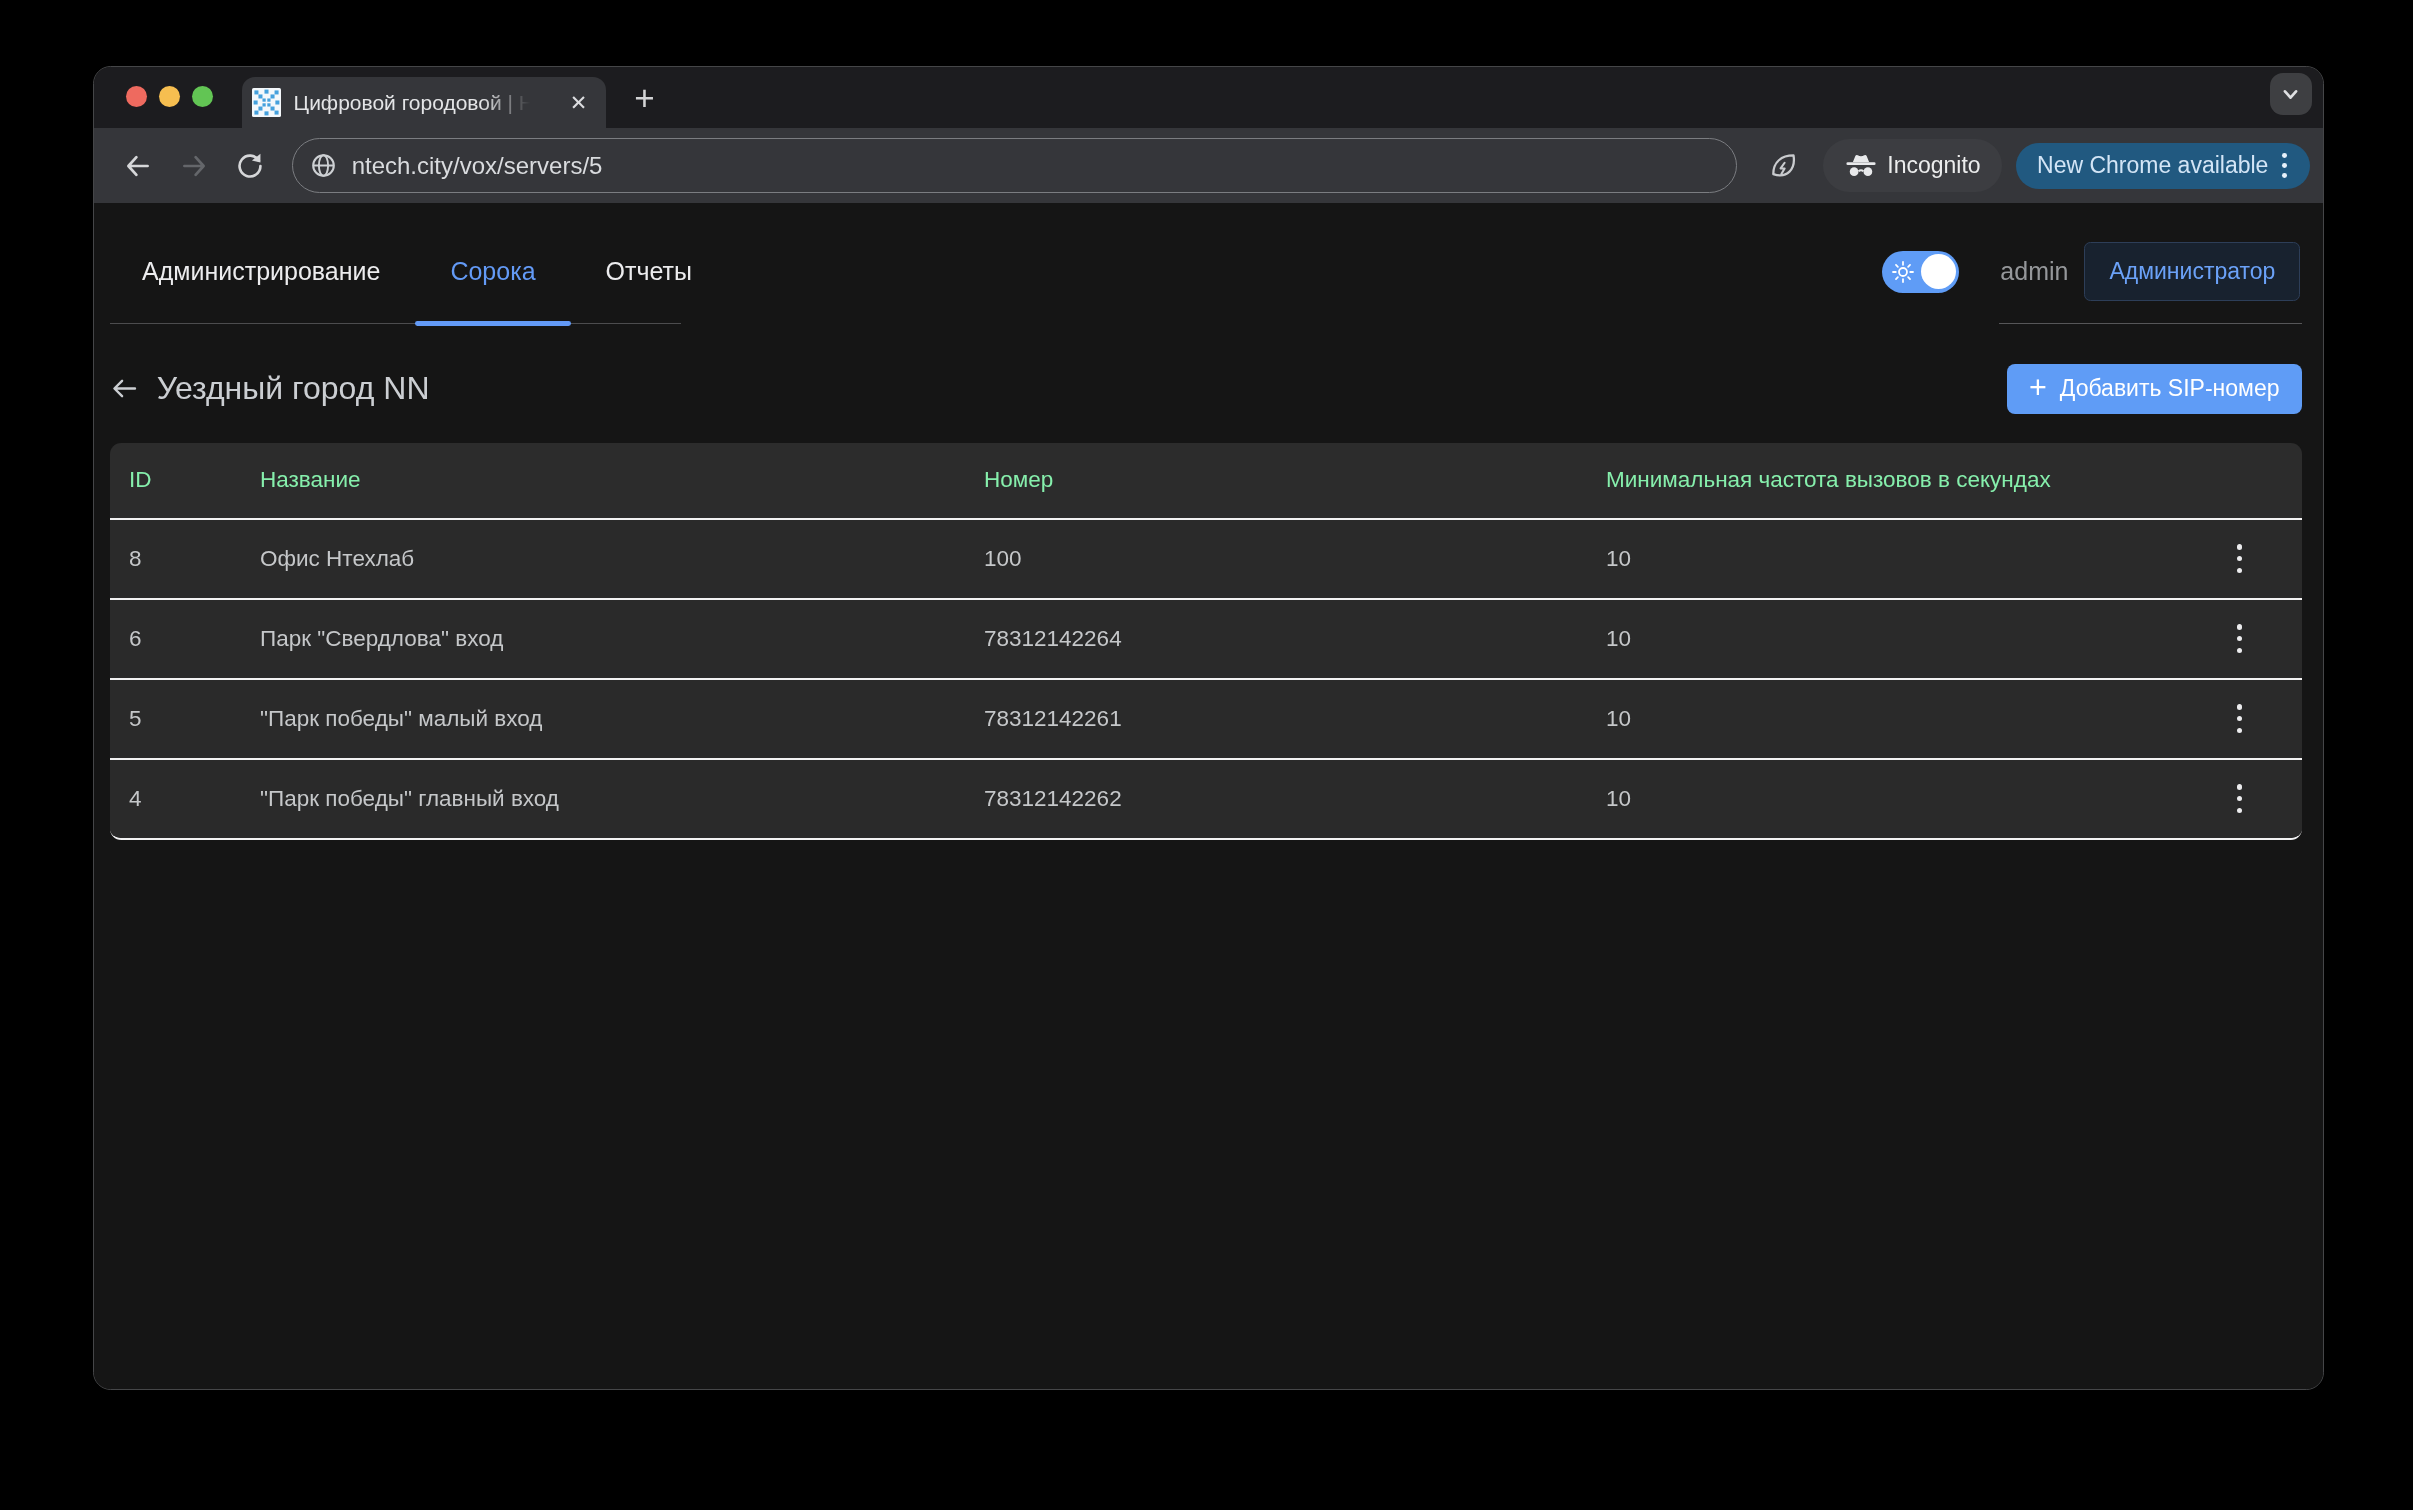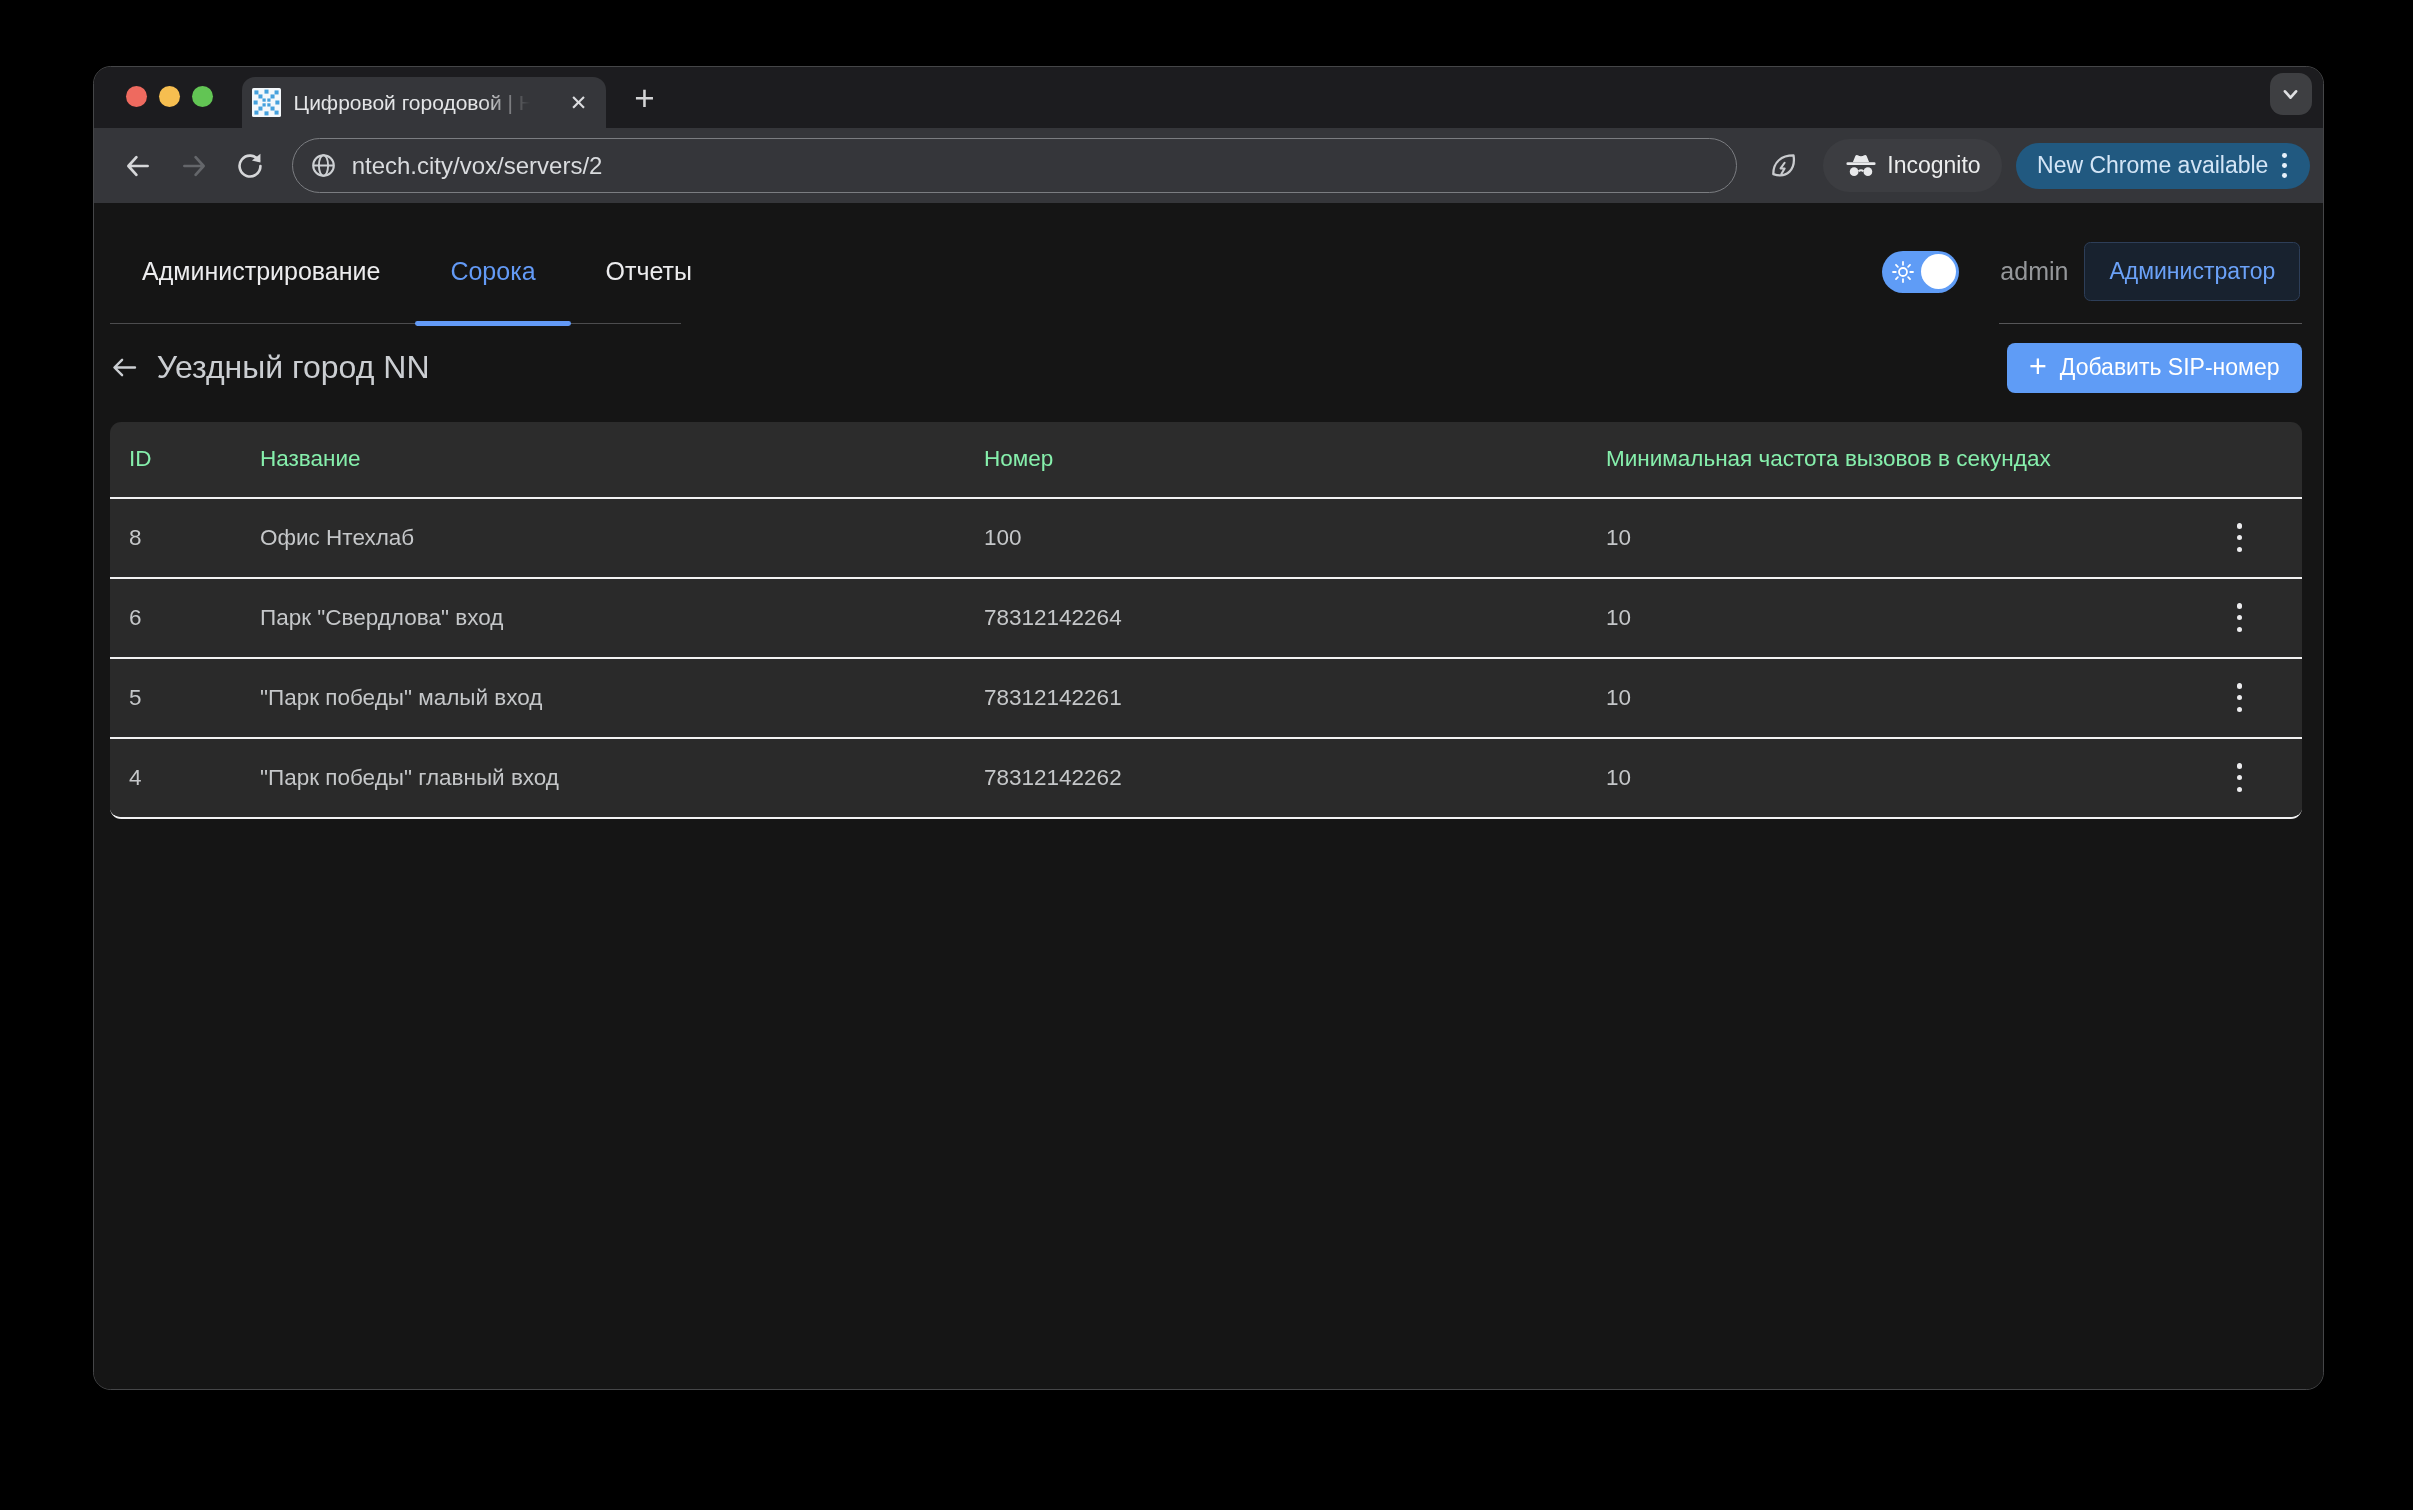--- a/index.html
+++ b/index.html
@@ -57,21 +57,21 @@
   .user-block{display:flex;align-items:center;gap:16px;border-bottom:1.6px solid #565658;padding:0 1.6px;box-sizing:border-box;}
   .user-name{font-size:25px;color:#95979a;}
   .role-btn{height:59px;padding:0 24px;border-radius:6.4px;background:#18222f;border:1.6px solid #2d3e58;
             color:#6ba2f8;font-size:23px;display:flex;align-items:center;box-sizing:border-box;}
 
   .subtabs{margin-top:13px;display:inline-flex;border:1.6px solid #d9d9da;border-radius:9.6px;overflow:hidden;height:59px;box-sizing:border-box;}
   .seg{display:flex;align-items:center;padding:0 23px;font-size:24px;color:#f3f3f3;border-left:1.6px solid #d9d9da;background:transparent;}
   .seg:first-child{border-left:none;}
   .seg.active{background:var(--subtab_active,#69a0f6);color:#fff;}
 
-  .page-header{margin-top:19px;height:50px;display:flex;align-items:center;justify-content:space-between;text-align:right;}
+  .page-header{margin-top:40px;height:50px;display:flex;align-items:center;justify-content:space-between;text-align:right;}
   .ph-left{display:flex;align-items:center;gap:17.7px;}
   .page-title{font-size:32px;color:#cbced2;}
   .add-btn{height:50px;background:var(--accent,#5f9cf6);border-radius:8px;color:#fff;font-size:23px;
            display:flex;align-items:center;gap:13px;padding:0 22.5px;box-sizing:border-box;}
   .add-plus{font-size:30.5px;font-weight:300;line-height:1;margin-top:-2.4px;}
 
   .table{margin-top:29px;border-radius:11.2px;overflow:hidden;border-bottom:2.4px solid var(--table_separator,#f2f2f3);}
   .grid{display:grid;grid-template-columns:131px 724px 622px 1fr 77px;align-items:center;
         padding-left:19px;padding-right:24px;box-sizing:border-box;}
   .thead{height:75px;background:#2c2c2c;}
@@ -142,21 +142,21 @@
         <path d="M33.5 15 A13.5 13.5 0 1 0 35.5 22" fill="none" stroke="#d6d7d9" stroke-width="3.4" stroke-linecap="round"></path>
         <polygon points="35.5,6 35.5,17.5 24.5,15" fill="#d6d7d9"></polygon>
       </svg>
     </div>
     <div class="url-pill">
       <svg width="27" height="27" viewBox="0 0 34 34">
         <circle cx="17" cy="17" r="13" fill="none" stroke="#cdd0d3" stroke-width="2.6"></circle>
         <ellipse cx="17" cy="17" rx="5.8" ry="13" fill="none" stroke="#cdd0d3" stroke-width="2.4"></ellipse>
         <line x1="4" y1="17" x2="30" y2="17" stroke="#cdd0d3" stroke-width="2.4"></line>
       </svg>
-      <div class="url-text">ntech.city/vox/servers/2</div>
+      <div class="url-text">ntech.city/vox/servers/5</div>
     </div>
     <div class="leaf-btn">
       <svg width="34" height="34" viewBox="0 0 42 42">
         <path d="M34 8 C 19 8 9 16 9 31 c 7 2.5 15 2 20 -3 c 5.2 -5.2 6 -14 5 -20 z" fill="none" stroke="#c9cbce" stroke-width="2.8" stroke-linejoin="round"></path>
         <polyline points="23,17 18,24 23,24 19,31" fill="none" stroke="#c9cbce" stroke-width="2.6" stroke-linecap="round" stroke-linejoin="round"></polyline>
       </svg>
     </div>
     <div class="incognito-pill">
       <svg width="34" height="26" viewBox="0 0 42 30">
         <path d="M11 10 L14 2.6 Q15 0.8 17 1.8 Q21 4 25 1.8 Q27 0.8 28 2.6 L31 10 Z" fill="#e8e9eb"></path>

